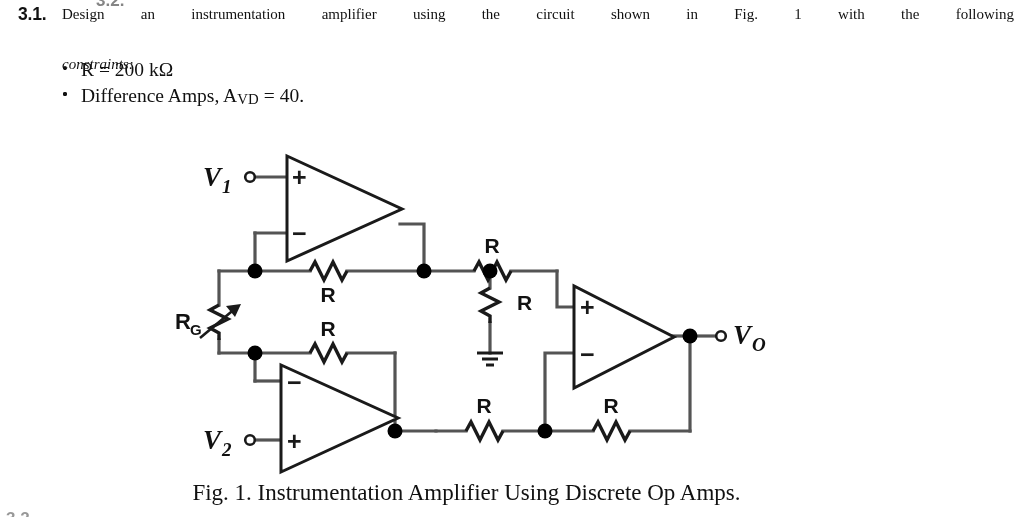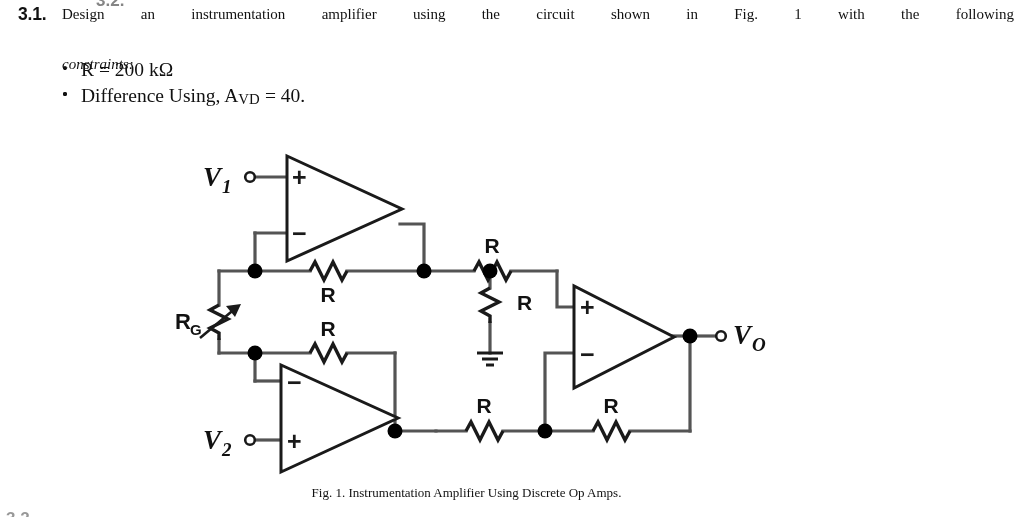--- a/index.html
+++ b/index.html
@@ -23,21 +23,21 @@
   ul.constraints li{font-size:19.5px;line-height:25.5px;position:relative;padding-left:24px;
                     white-space:nowrap;}
   ul.constraints li .bullet{position:absolute;left:5px;top:-1px;font-size:17px;}
   .sub{font-size:.76em;vertical-align:-0.12em;letter-spacing:.2px;}
 
   
   .figwrap{position:absolute;left:0;top:140px;width:1024px;height:350px;}
   svg.circuit{display:block;}
 
   .cap{position:absolute;left:0;top:480px;width:933px;text-align:center;
-       font-size:13px;line-height:26px;}
+       font-size:23px;line-height:26px;}
 
   
   .clip-top{position:absolute;left:96px;top:-9px;font-family:"Liberation Sans",sans-serif;
             font-weight:bold;font-size:17px;color:#222;opacity:.55;}
   .clip-bot{position:absolute;left:6px;top:509px;font-family:"Liberation Sans",sans-serif;
             font-weight:bold;font-size:17px;color:#333;opacity:.5;}
 </style>
 </head>
 <body>
 
@@ -58,21 +58,21 @@
   <ul class="constraints">
     <li>
       <span class="bullet">•</span>
       <span>R = 200 kΩ</span>
     </li>
     <li>
       <span class="bullet">•</span>
     </li>
     <li>
       <span class="bullet">•</span>
-      <span>Difference Using, A</span><span class="sub">VD</span><span> = 40.</span>
+      <span>Difference Amps, A</span><span class="sub">VD</span><span> = 40.</span>
     </li>
   </ul>
 
   <div class="figwrap">
     <svg class="circuit" width="1024" height="350" viewBox="0 0 1024 350">
 
       <g stroke="#545454" stroke-width="3.2" fill="none" stroke-linecap="square">
 
         <path d="M256 37 H287"></path>
 

